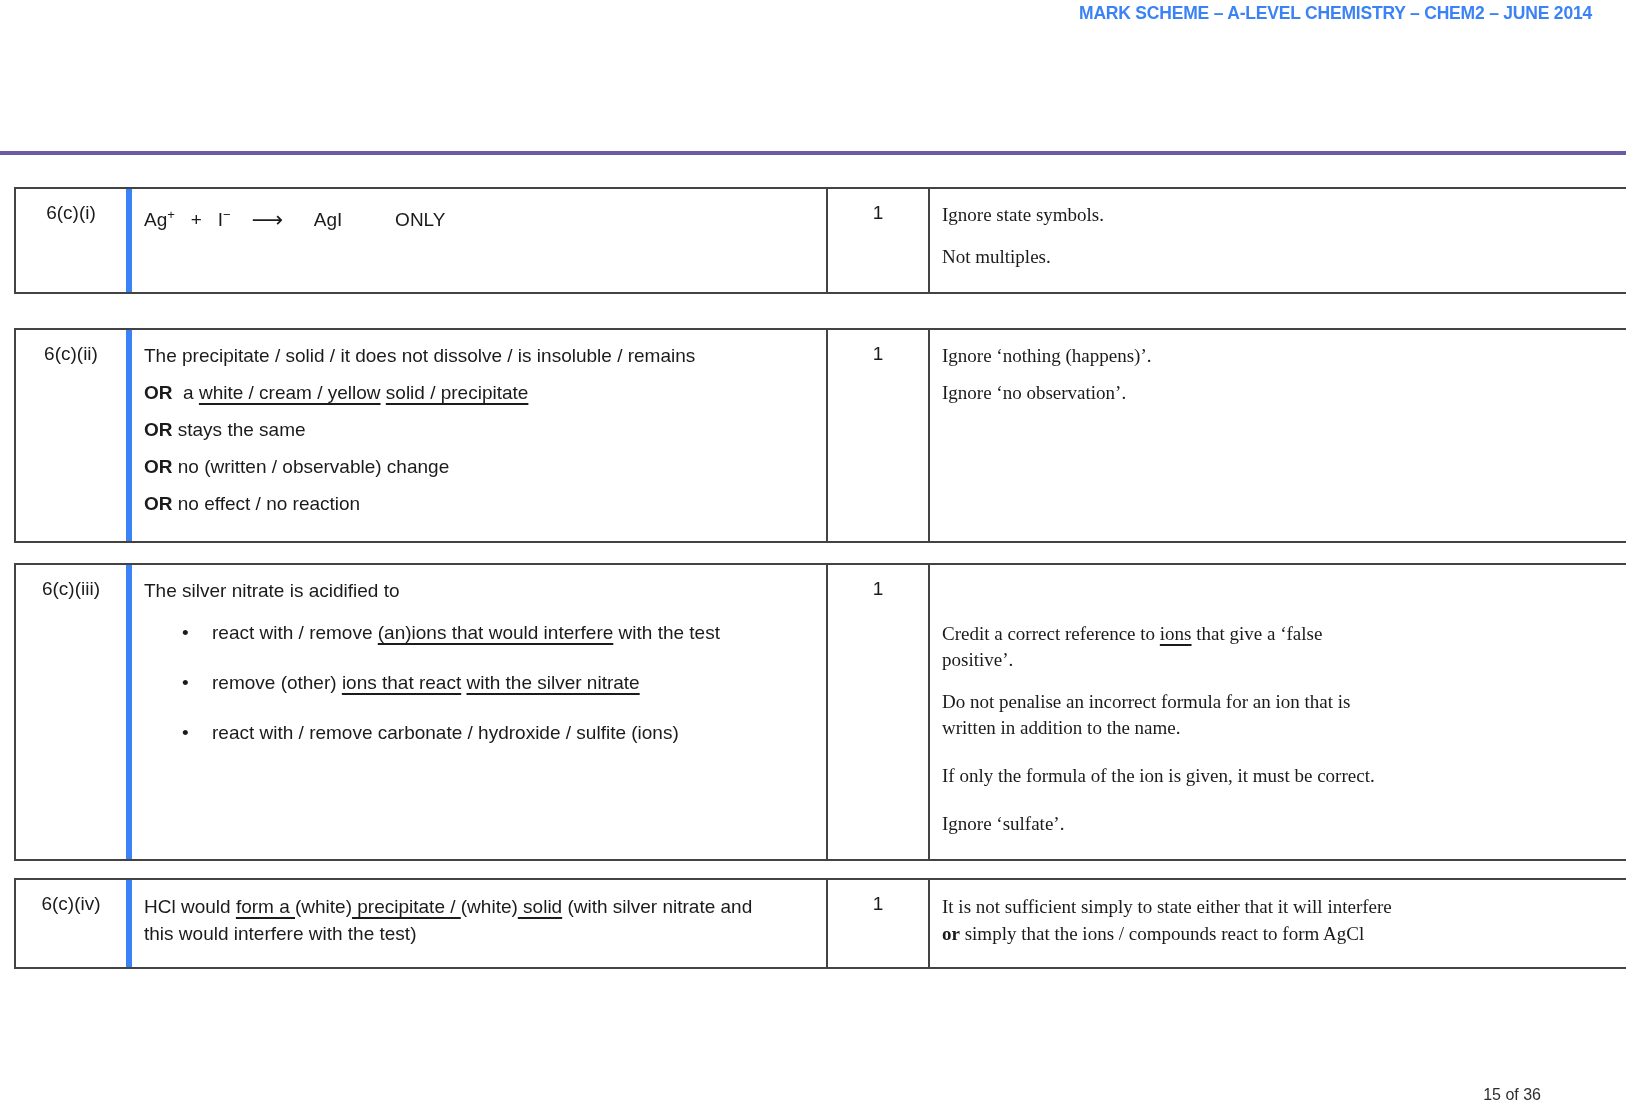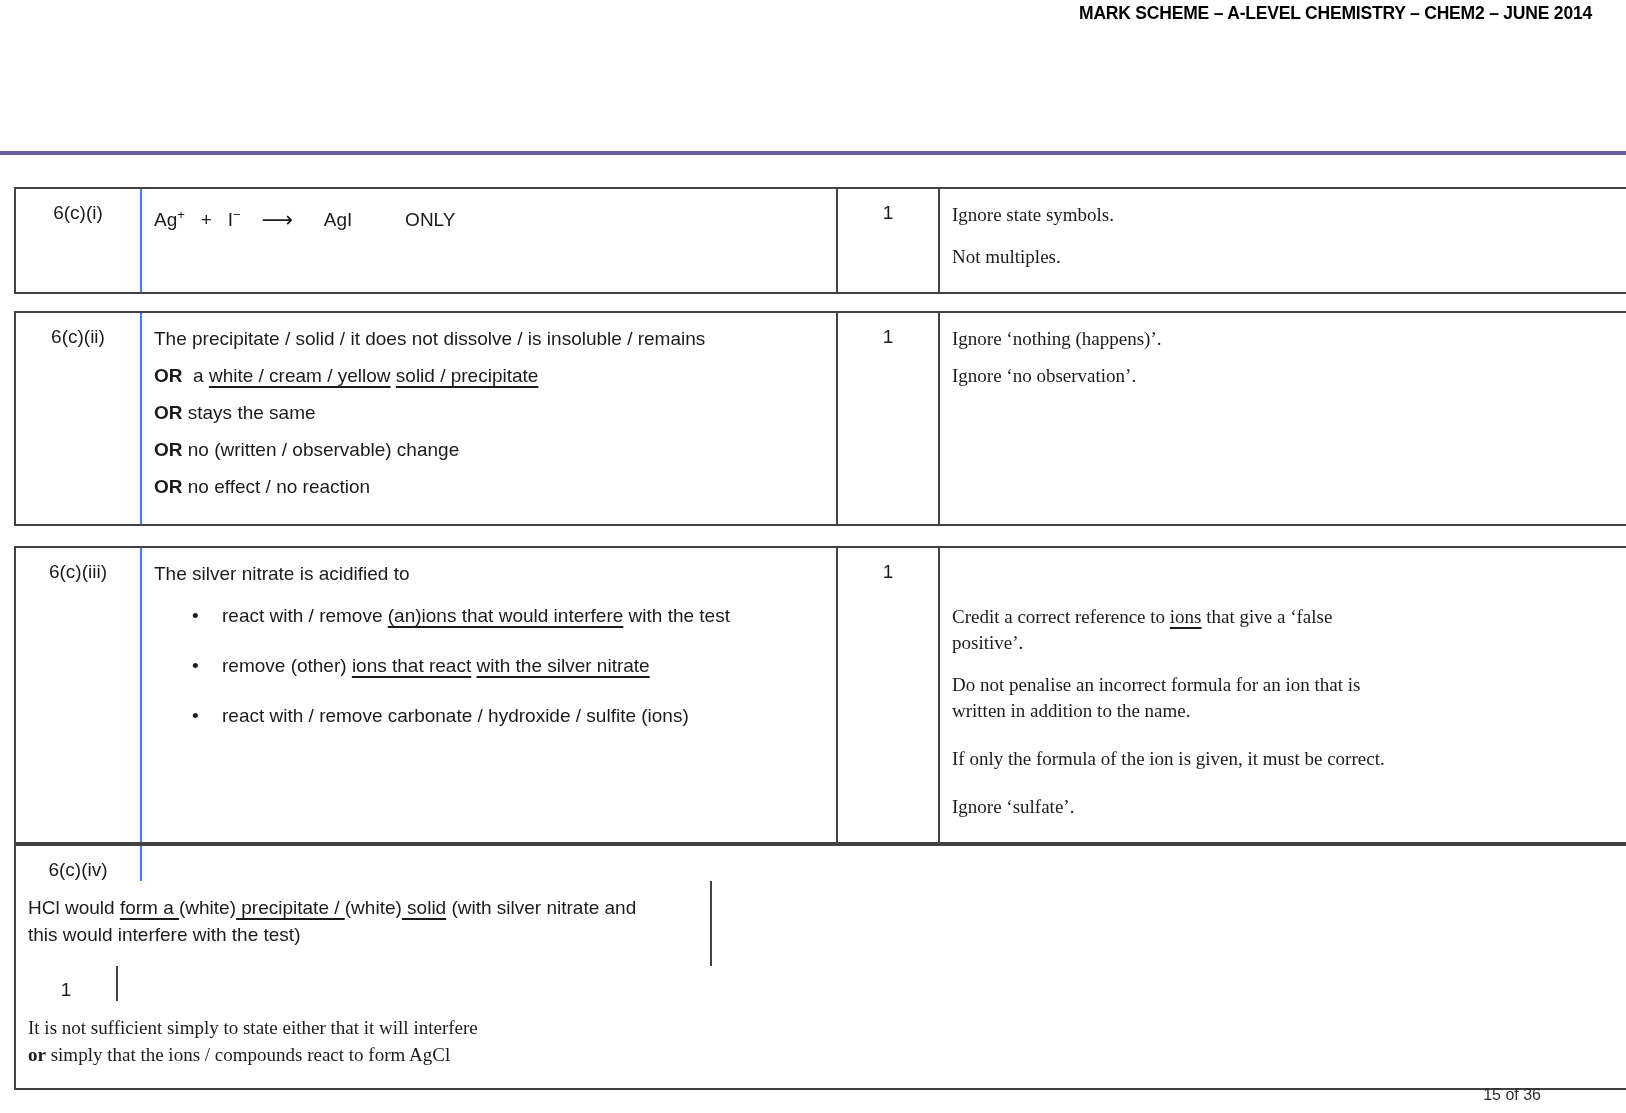--- a/index.html
+++ b/index.html
@@ -10,40 +10,40 @@
     font-family:"Liberation Sans","DejaVu Sans",sans-serif;
     color:#1b1b1b;
   }
   body{position:relative;}
 
   
   .page-header{position:relative; height:157px;}
   .header-title{
     position:absolute; top:3px; right:34px;
     font-size:17.5px; letter-spacing:-0.2px;
-    color:#000000; font-weight:bold;
+    color:#3b82f6; font-weight:bold;
   }
   .header-rule{
     position:absolute; top:151px; left:0;
     width:1626px; height:4px; background:#6b5ba4;
   }
 
   
   .mstable{
     display:flex; margin-left:14px;
     border:2px solid #434343; border-right:none;
     box-sizing:border-box; background:#fff;
   }
   .t1{min-height:91px;  margin-top:30px;}
-  .t2{min-height:215px; margin-top:17px;justify-content:center;}
+  .t2{min-height:215px; margin-top:34px;justify-content:center;}
   .t3{min-height:280px; margin-top:20px;}
-  .t4{min-height:83px;  flex-direction:column;}
+  .t4{min-height:83px;  margin-top:17px;}
 
   .col{box-sizing:border-box; font-size:19px;}
-  .col-q{width:126px; border-right:2px solid #3b82f6; text-align:center; padding-top:13px;}
+  .col-q{width:116px; border-right:6px solid #3b82f6; text-align:center; padding-top:13px;}
   .col-g{width:696px; border-right:2px solid #434343; padding:13px 26px 6px 12px;}
   .col-m{width:102px; border-right:2px solid #434343; text-align:center; padding-top:13px;}
   .col-c{flex:1; padding:13px 14px 6px 12px;font-family:Liberation Serif, serif;}
 
   .col-g p, .col-c p{
     margin:0; white-space:pre-wrap;
   }
   .col-g p{line-height:25px; margin-bottom:12px;}
   .col-c p{line-height:26px; margin-bottom:14px;}
 

